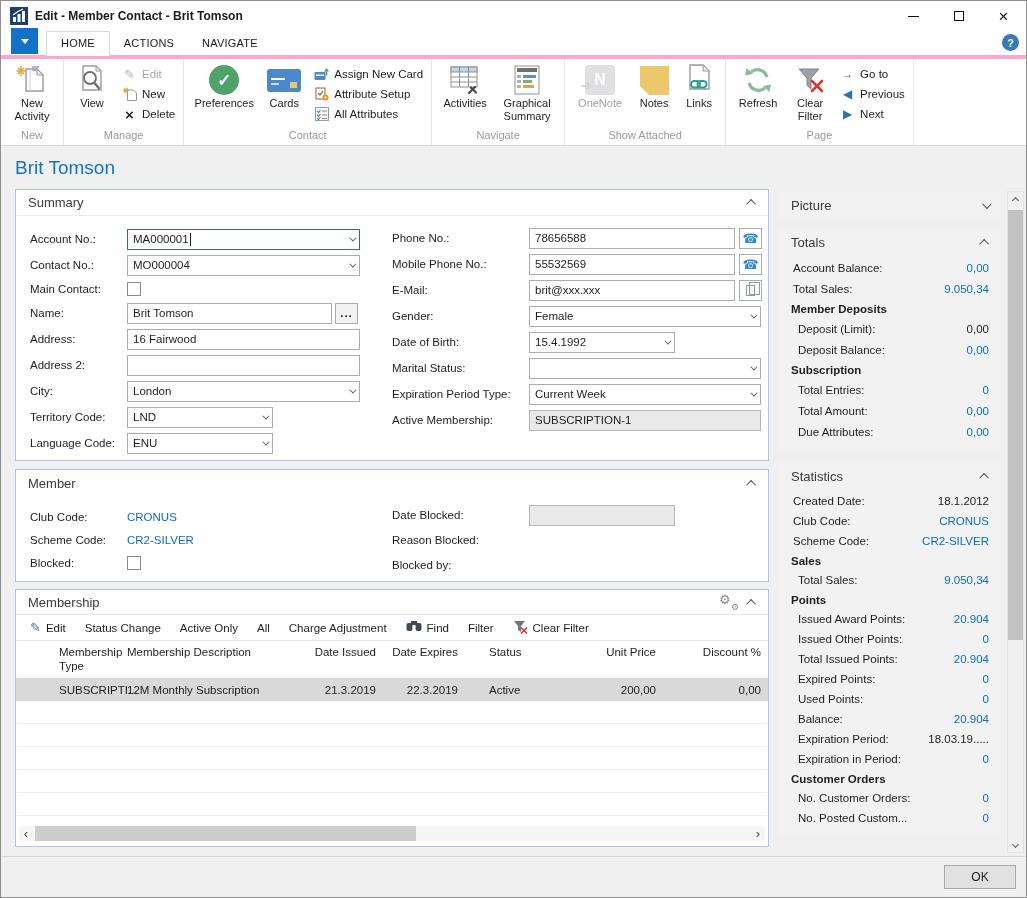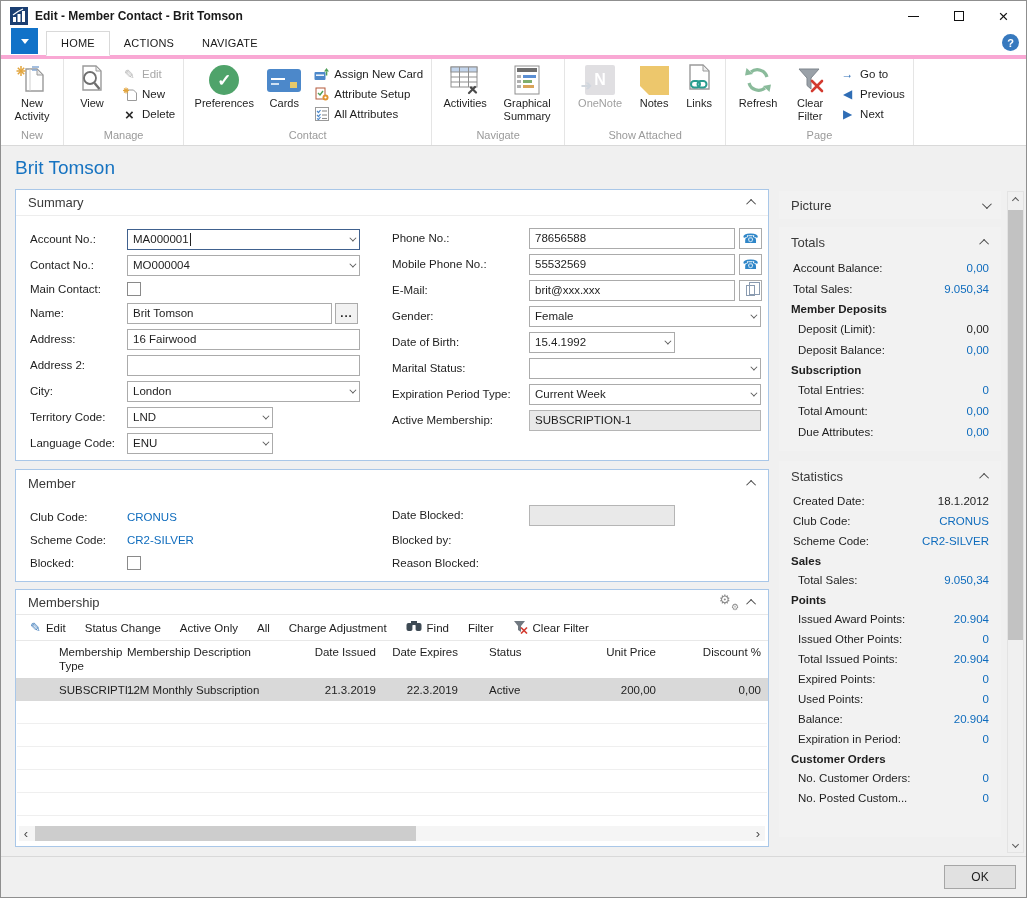--- a/index.html
+++ b/index.html
@@ -586,26 +586,26 @@
           <span class="checkbox"></span>
         </div>
       </div>
       <div class="fcol lw137" style="left:376px; top:34px; width:372px;">
         <div class="frow">
           <span class="flabel">Date Blocked:</span>
           <div class="tb w146 disabled">
               <span></span>
             </div>
         </div>
+        <div class="frow" style="height:19px; margin-bottom:6px;">
+          <span class="flabel">Reason Blocked:</span>
+          <span></span>
+        </div>
         <div class="frow" style="height:19px;">
           <span class="flabel">Blocked by:</span>
-          <span></span>
-        </div>
-        <div class="frow" style="height:19px; margin-bottom:6px;">
-          <span class="flabel">Reason Blocked:</span>
           <span></span>
         </div>
       </div>
     </div>
 
     <div class="fasttab" style="left:14px; top:443px; width:754px; height:258px;">
       <div class="ft-head" style="height:25px; border-bottom:1px solid #e8e8e8;">
         <span>Membership</span>
         <span class="sp"></span>
         <span class="gearwrap">
@@ -778,20 +778,24 @@
       </div>
       <div class="pr-row sub">
         <span>Used Points:</span>
         <span class="pr-value link">0</span>
       </div>
       <div class="pr-row sub">
         <span>Balance:</span>
         <span class="pr-value link">20.904</span>
       </div>
       <div class="pr-row sub">
+        <span>Expiration Period:</span>
+        <span class="pr-value">18.03.19.....</span>
+      </div>
+      <div class="pr-row sub">
         <span>Expiration in Period:</span>
         <span class="pr-value link">0</span>
       </div>
       <div class="pr-group">Customer Orders</div>
       <div class="pr-row sub">
         <span>No. Customer Orders:</span>
         <span class="pr-value link">0</span>
       </div>
       <div class="pr-row sub">
         <span>No. Posted Custom...</span>

